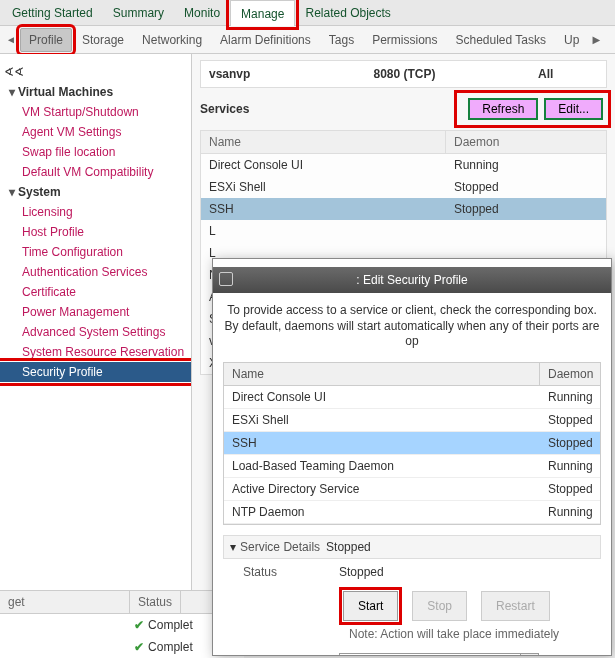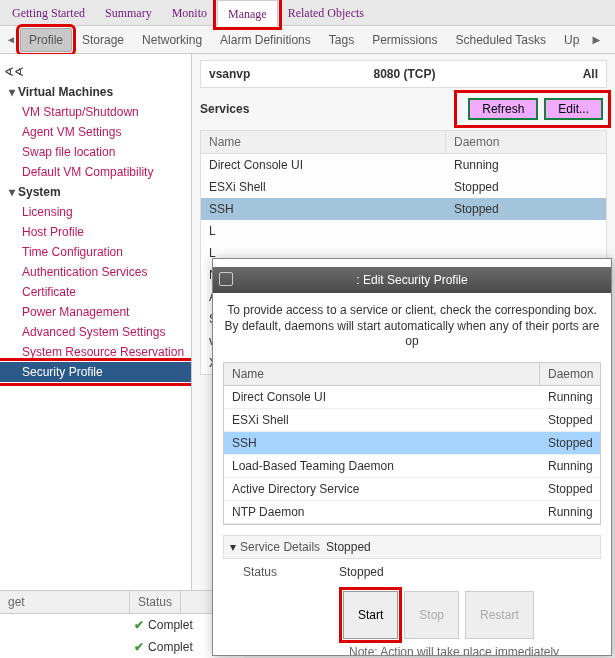--- a/index.html
+++ b/index.html
@@ -1,19 +1,19 @@
 <!DOCTYPE html>
 <html><head>
 <meta charset="utf-8">
 <style>
 * { box-sizing: border-box; margin: 0; padding: 0; font-family: Arial, sans-serif; font-size: 12px; }
 body { background: #f0f0f0; width: 615px; height: 658px; overflow: hidden; position: relative; color: #333; }
 
 .top-tabs { display: flex; background: #e8e8e8; border-bottom: 1px solid #ccc; align-items: center; height: 26px; padding-left: 2px; }
-.top-tab { padding: 0 10px; height: 26px; line-height: 26px; color: #701a75; cursor: pointer; font-family: Liberation Serif, serif; }
+.top-tab { padding: 0 10px; height: 26px; line-height: 26px; color: #14532d; cursor: pointer; }
 .top-tab.active { background: #fff; border: 1px solid #ccc; border-bottom: none; }
 
 .sub-tabs { display: flex; background: #f5f5f5; border-bottom: 1px solid #ccc; align-items: center; height: 28px; padding: 0 4px; gap: 2px; }
 .nav-arrow { width: 14px; text-align: center; cursor: pointer; color: #666; font-size: 10px; }
 .sub-tab { padding: 4px 8px; color: #555; cursor: pointer; border-radius: 2px; }
 .sub-tab.active { background: #c8c8c8; border: 1px solid #aaa; }
 
 .layout { display: flex; height: 604px; }
 
 .sidebar { width: 192px; background: #fff; border-right: 1px solid #ccc; padding-top: 8px; overflow: hidden; position: relative; }
@@ -56,21 +56,21 @@
 .dlg-head .c2 { width:60px; }
 .dlg-row { display:flex; border-bottom:1px solid #eee; }
 .dlg-row .c1 { flex:1; padding:4px 8px; }
 .dlg-row .c2 { width:60px; padding:4px 8px; }
 .dlg-row.sel { background:#a6d4ff; }
 .details { margin-top:10px; }
 .details .hdr { background:#f5f5f5; border:1px solid #ddd; padding:4px 6px; display:flex; }
 .details .hdr .lbl { color:#555; margin-right:6px; }
 .row2 { display:flex; padding:6px; align-items:center; }
 .row2 .lbl { width:110px; color:#555; padding-left:14px; }
-.dbtn { background:#eee; border:1px solid #999; padding:16px 14px; margin-right:6px; cursor:pointer; }
+.dbtn { background:#eee; border:1px solid #999; padding:7px 14px; margin-right:14px; cursor:pointer; }
 .dbtn.dis { color:#aaa; border-color:#ccc; cursor:default; }
 .note { color:#666; padding:0 0 6px 126px; }
 .select { display:flex; border:1px solid #999; width:200px; }
 .select .sval { flex:1; padding:3px 6px; }
 .select .sarr { width:18px; text-align:center; border-left:1px solid #999; background:#eee; }
 
 .tasks { position:absolute; left:0; bottom:0; width:244px; background:#fff; border-top:1px solid #ccc; }
 .tasks .thead { display:flex; background:#f0f0f0; border-bottom:1px solid #ccc; }
 .tasks .thead div { padding:4px 8px; color:#666; border-right:1px solid #ccc; }
 .tasks .trow { display:flex; }
@@ -123,21 +123,21 @@
     <div class="node indent selected highlight-red">Security Profile</div>
     <div class="hscroll">
         <div class="thumb"></div>
       </div>
   </div>
 
   <div class="main">
     <div class="fw-row">
       <span>vsanvp</span>
       <span>8080 (TCP)</span>
-      <span style="flex:0 0 60px;text-align:right;">All</span>
+      <span style="flex:0 0 60px;text-align:left;">All</span>
     </div>
     <div class="svc-bar">
       <div class="svc-title">Services</div>
       <div class="highlight-red" style="padding:4px;display:flex;">
         <button class="btn">Refresh</button>
         <button class="btn">Edit...</button>
       </div>
     </div>
     <div class="svc-table">
       <div class="svc-head">

